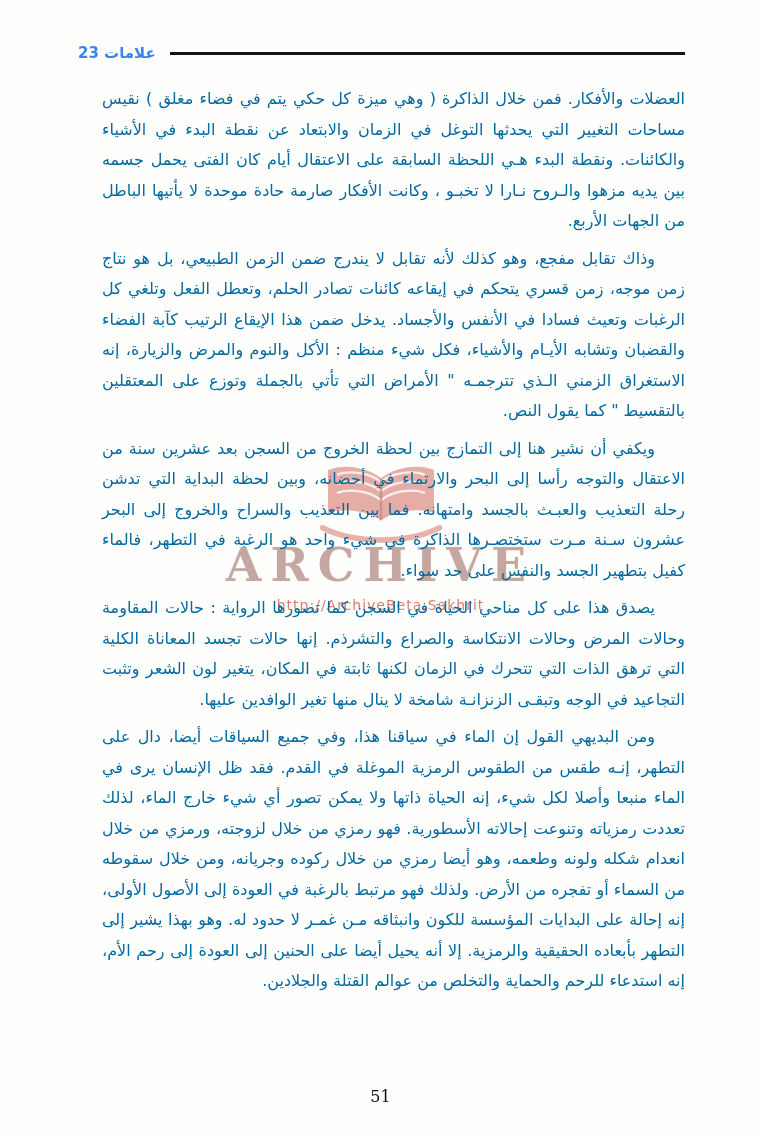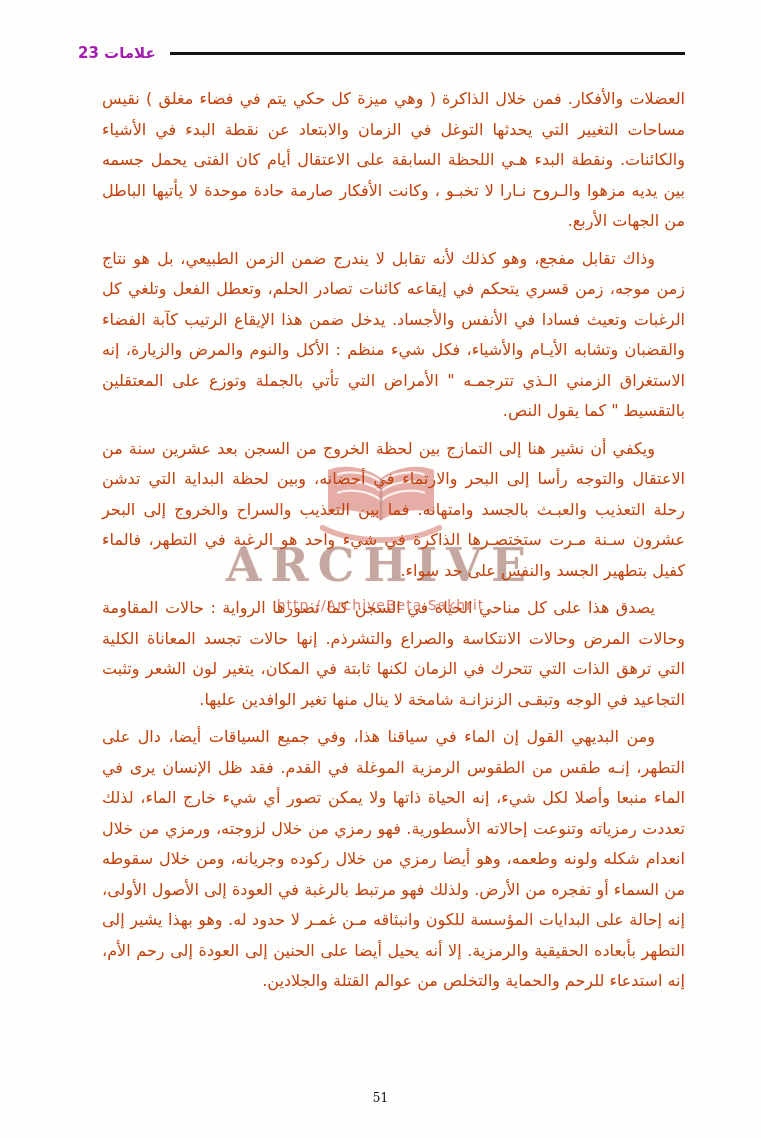--- a/index.html
+++ b/index.html
@@ -32,21 +32,21 @@
   }
   .header-rule {
     flex: 1;
     height: 3px;
     background: #141414;
     border-top: 1px solid #141414;
   }
   .journal-title {
     font-size: 15px;
     font-weight: bold;
-    color: #a21caf;
+    color: #3b82f6;
     white-space: nowrap;
     direction: rtl;
   }
 
   
   .watermark {
     position: absolute;
     top: 460px;
     left: 0;
     right: 0;
@@ -77,21 +77,21 @@
 
   
   .article-body {
     position: absolute;
     top: 84px;
     right: 76px;
     left: 78px;
     z-index: 1;
     direction: rtl;
     text-align: justify;
-    color: #c2410c;
+    color: #0369a1;
     font-size: 16px;
     line-height: 30.5px;
     margin-left: 24px;
   }
   .article-body p {
     margin: 0 0 7px 0;
     text-indent: 30px;
   }
   .article-body p:first-child { text-indent: 0; }
 
@@ -99,21 +99,21 @@
   .page-footer {
     position: absolute;
     bottom: 32px;
     left: 0;
     right: 0;
     text-align: center;
     z-index: 2;
   }
   .page-number {
     font-family: "DejaVu Serif", serif;
-    font-size: 12px;
+    font-size: 16px;
     color: #111;
   }
 </style>
 </head>
 <body>
 
 <div class="page">
 
   <header class="page-header">
     <div class="header-rule"></div>

